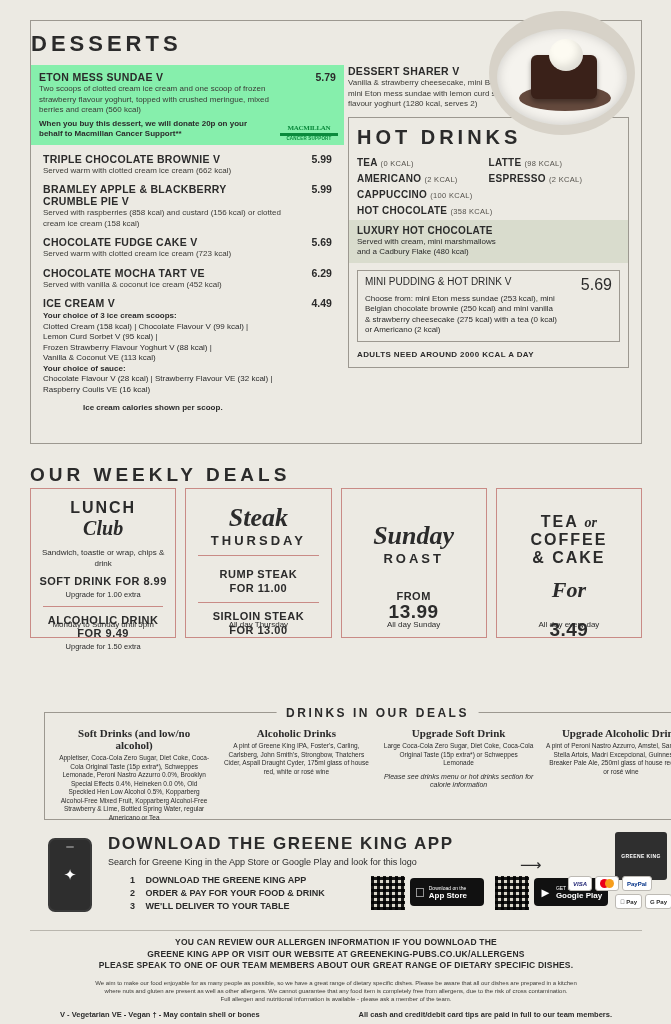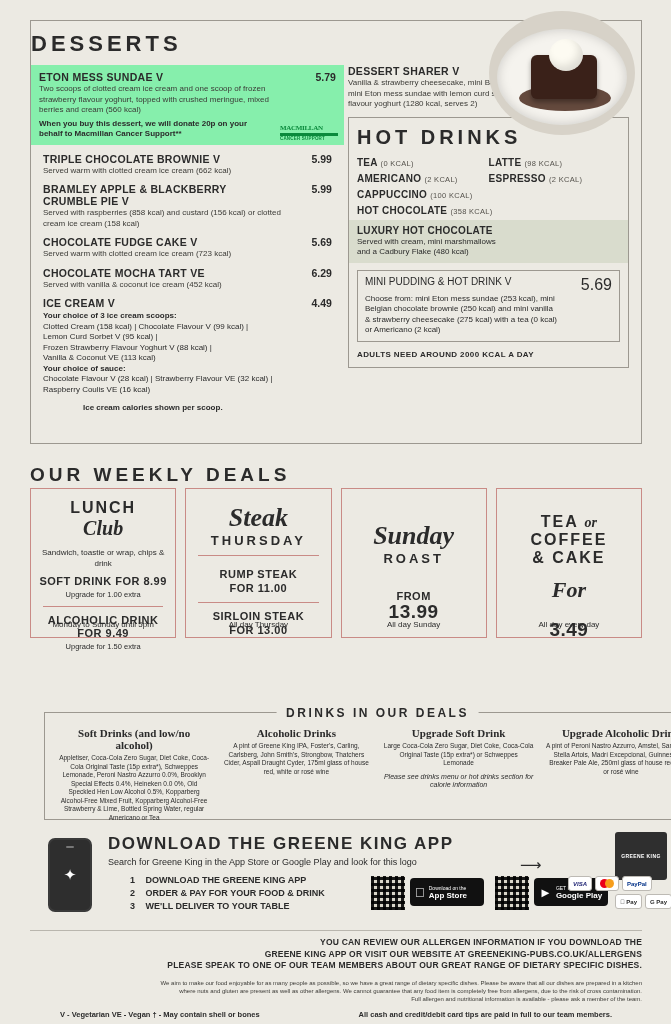--- a/index.html
+++ b/index.html
@@ -46,21 +46,21 @@
   .item .desc { font-size:8px; line-height:10.5px; color:#3b3a36; margin-top:1px; max-width:250px; }
 
   .eton {
     background:#86efac;
     padding:6px 8px 6px 8px;
     margin:0 -12px 8px -12px;
     position:relative;
   }
   .eton .name { max-width:225px; }
   .mac-logo {
-    position:absolute; right:6px; bottom:4px; width:58px; 
+    position:absolute; right:6px; bottom:4px; width:58px; text-align:center;
   }
   .mac-logo .m1 {
     font-size:7px; font-weight:bold; color:#0a8a3c; letter-spacing:-0.3px;
     font-family:"Liberation Serif", serif;
   }
   .mac-logo .m2 { font-size:4.5px; font-weight:bold; color:#0a8a3c; letter-spacing:0.2px; }
   .mac-bar { height:3px; background:#0a8a3c; margin-top:1px; }
   .donate { font-size:8px; font-weight:bold; line-height:10px; margin-top:3px; max-width:215px; }
 
   .icecream-scoops { font-size:8px; line-height:10.5px; margin-top:2px; }
@@ -173,21 +173,21 @@
   }
   .pay.visa { color:#1a1f71; font-style:italic; }
   .pay.paypal { color:#003087; }
   .mc-circles { display:flex; align-items:center; }
   .mc-circles i { display:block; width:9px; height:9px; border-radius:50%; }
   .mc1 { background:#eb001b; }
   .mc2 { background:#f79e1b; margin-left:-4px; }
 
   
   .footer {
-    position:absolute; left:30px; top:930px; width:612px; text-align:right;
+    position:absolute; left:30px; top:930px; width:612px; text-align:center;
   }
   .footer hr { border:0; border-top:1px solid #b9b6ae; margin:0 0 6px 0; }
   .foot-bold { font-size:8.5px; font-weight:bold; line-height:11.5px; letter-spacing:0.2px; }
   .foot-small { font-size:6px; line-height:8px; margin-top:7px; color:#3b3a36; }
   .foot-legend { display:flex; justify-content:space-between; font-size:7.5px; font-weight:bold; margin-top:7px; padding:0 30px; }
 
   
   .photo {
     position:absolute; right:6px; top:-10px; width:146px; height:124px;
     border-radius:50%;

